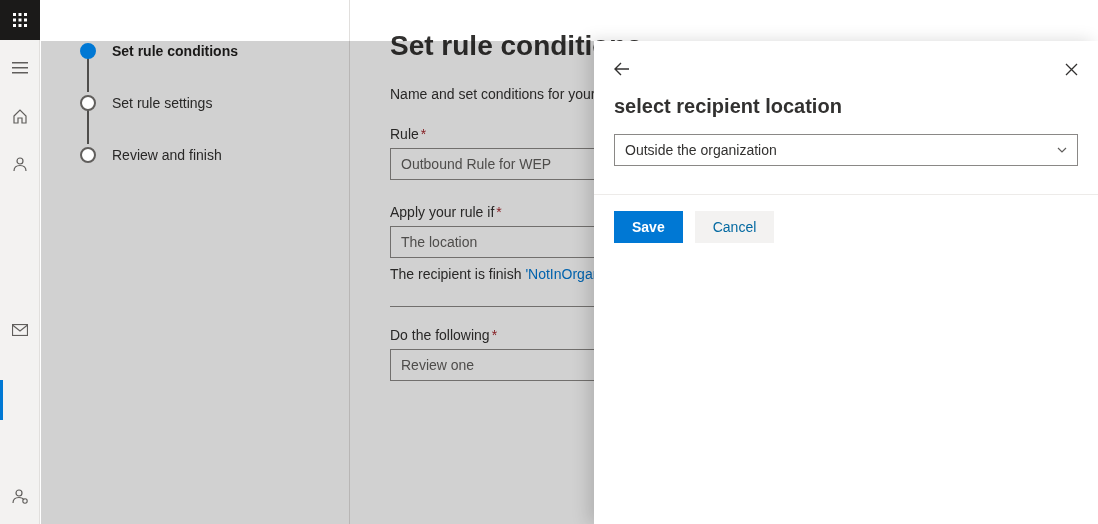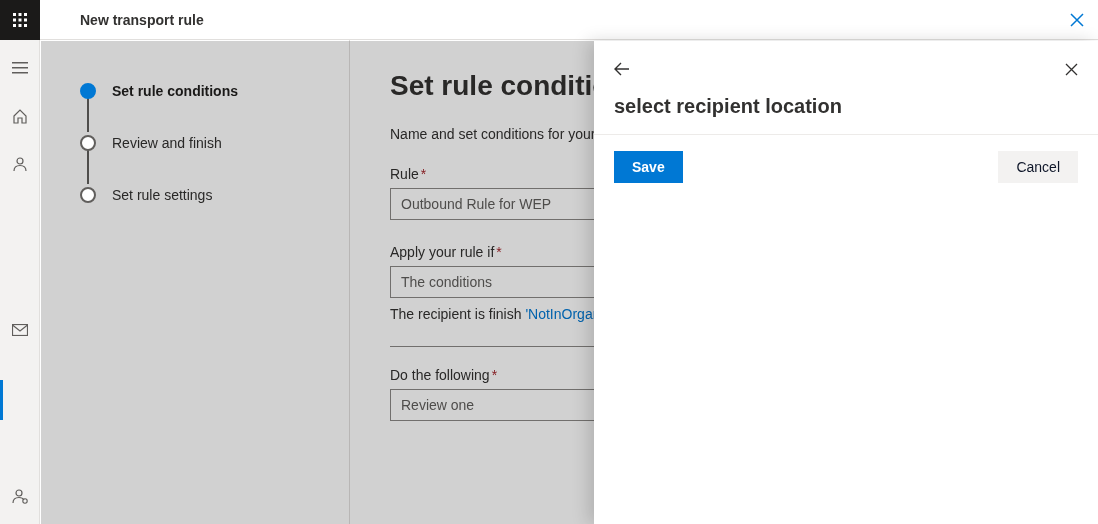--- a/index.html
+++ b/index.html
@@ -243,39 +243,38 @@
     }
     .select .chev { color: #605e5c; font-size: 12px;}
     .panel-divider {
       height: 1px;
       background: #edebe9;
       margin: 0 -20px 16px -20px;
     }
     .actions {
       display: flex;
       gap: 12px;
-      justify-content: space-between;
     }
     .btn {
       height: 32px;
       padding: 0 18px;
       font-size: 14px;
       border: none;
       cursor: pointer;
       display: inline-flex;
       align-items: center;
     }
     .btn.primary {
       background: #0078d4;
       color: #fff;
       font-weight: 600;
     }
     .btn.secondary {
       background: #f3f2f1;
-      color: #0f172a;
+      color: #0369a1;
     }
     svg { display: block; }
   </style>
 </head>
 <body>
 
 <div class="layout">
   <div class="left-rail">
     <div class="waffle">
       <svg width="14" height="14" viewBox="0 0 14 14">
@@ -321,42 +320,34 @@
       <svg width="16" height="16" viewBox="0 0 16 16">
         <circle cx="7" cy="5" r="3" fill="none" stroke="#605e5c" stroke-width="1.2"></circle>
         <path d="M1 15 C1 11 4 9.5 7 9.5 C9 9.5 11 10.2 12 12" fill="none" stroke="#605e5c" stroke-width="1.2"></path>
         <circle cx="13" cy="13" r="2.2" fill="none" stroke="#605e5c" stroke-width="1.1"></circle>
         <path d="M11.5 11.5 L14.5 14.5 M14.5 11.5 L11.5 14.5" stroke="#605e5c" stroke-width="0"></path>
       </svg>
     </div>
   </div>
 
   <div class="main">
-    <div class="header">
-      <span>New transport rule</span>
-      <span class="close">
-        <svg width="14" height="14" viewBox="0 0 14 14">
-          <path d="M1 1 L13 13 M13 1 L1 13" stroke="#0078d4" stroke-width="1.5"></path>
-        </svg>
-      </span>
-    </div>
 
     <div class="content">
       <div class="nav-col">
         <div class="step current">
           <div class="dot"></div>
           <div class="label">Set rule conditions</div>
         </div>
         <div class="step">
           <div class="dot"></div>
-          <div class="label">Review and finish</div>
+          <div class="label">Set rule settings</div>
         </div>
         <div class="step">
           <div class="dot"></div>
-          <div class="label">Set rule settings</div>
+          <div class="label">Review and finish</div>
         </div>
       </div>
 
       <div class="form-col">
         <h1>Set rule conditions</h1>
         <div class="subtext">Name and set conditions for your transport rule.</div>
 
         <div class="field">
           <label>
             <span>Rule</span><span class="req">*</span>
@@ -364,21 +355,21 @@
           <div class="input">
             <span>Outbound Rule for WEP</span>
           </div>
         </div>
 
         <div class="field">
           <label>
             <span>Apply your rule if</span><span class="req">*</span>
           </label>
           <div class="input">
-            <span>The conditions</span>
+            <span>The location</span>
           </div>
           <div class="hint">
             <span>The recipient is finish </span><span class="link">'NotInOrganization'</span>
           </div>
         </div>
 
         <div class="divider"></div>
 
         <div class="field" style="margin-bottom:4px">
           <label>
@@ -406,18 +397,26 @@
         <path d="M7 2 L1 8 L7 14 M1 8 L15 8" fill="none" stroke="#323130" stroke-width="1.4"></path>
       </svg>
     </span>
     <span class="close2">
       <svg width="13" height="13" viewBox="0 0 13 13">
         <path d="M1 1 L12 12 M12 1 L1 12" stroke="#323130" stroke-width="1.3"></path>
       </svg>
     </span>
   </div>
   <h2>select recipient location</h2>
+  <div class="select">
+    <span>Outside the organization</span>
+    <span class="chev">
+      <svg width="10" height="6" viewBox="0 0 10 6">
+          <path d="M1 1 L5 5 L9 1" fill="none" stroke="#605e5c" stroke-width="1.2"></path>
+        </svg>
+    </span>
+  </div>
   <div class="panel-divider"></div>
   <div class="actions">
     <button class="btn primary">Save</button>
     <button class="btn secondary">Cancel</button>
   </div>
 </div>
 
 </body></html>

